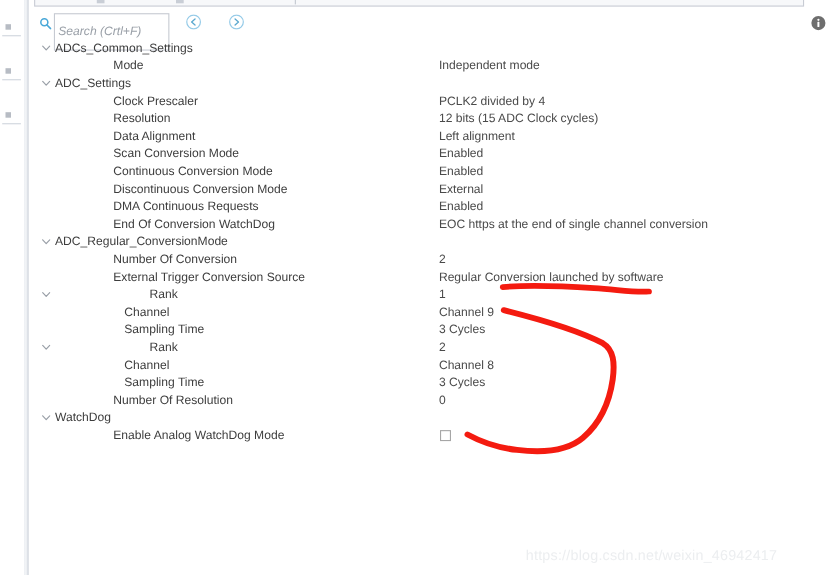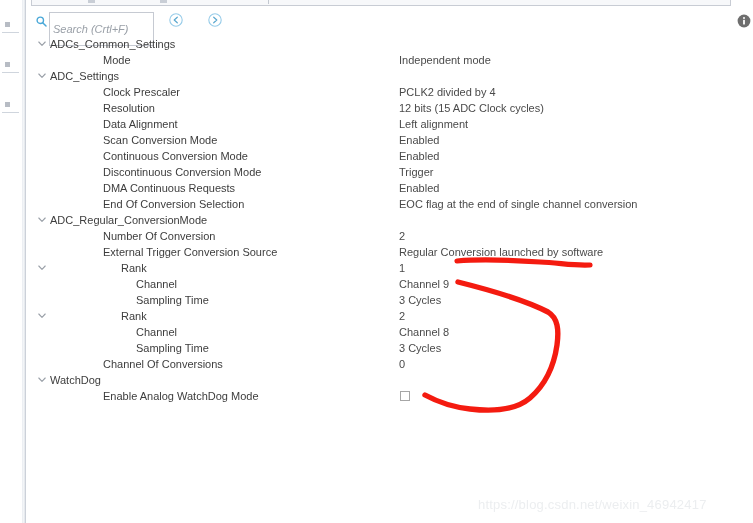--- a/index.html
+++ b/index.html
@@ -136,22 +136,22 @@
   }
   .chevron svg { display: block; }
   .label {
     position: absolute;
     top: 0;
     color: #3d3d3d;
     font-size: 11px;
   }
   .row.lvl-group   .label { left: 23px; }
   .row.lvl-item    .label { left: 76px; }
-  .row.lvl-rank    .label { left: 58px; padding-left: 36px; }
-  .row.lvl-subitem .label { left: 86px; margin-left: 23px; }
+  .row.lvl-rank    .label { left: 73px; padding-left: 36px; }
+  .row.lvl-subitem .label { left: 86px; }
   .value {
     position: absolute;
     left: 372px; top: 0;
     color: #4a4a4a;
     font-size: 11px;
   }
   .checkbox {
     position: absolute;
     left: 373px; top: 3px;
     width: 10px; height: 10px;
@@ -265,29 +265,29 @@
     <div class="row lvl-item">
       <span class="label">Scan Conversion Mode</span>
       <span class="value">Enabled</span>
     </div>
     <div class="row lvl-item">
       <span class="label">Continuous Conversion Mode</span>
       <span class="value">Enabled</span>
     </div>
     <div class="row lvl-item">
       <span class="label">Discontinuous Conversion Mode</span>
-      <span class="value">Trigger</span>
+      <span class="value">External</span>
     </div>
     <div class="row lvl-item">
       <span class="label">DMA Continuous Requests</span>
       <span class="value">Enabled</span>
     </div>
     <div class="row lvl-item">
-      <span class="label">End Of Conversion Selection</span>
-      <span class="value">EOC flag at the end of single channel conversion</span>
+      <span class="label">End Of Conversion WatchDog</span>
+      <span class="value">EOC https at the end of single channel conversion</span>
     </div>
     <div class="row lvl-group">
       <span class="chevron">
         <svg width="8" height="6" viewBox="0 0 8 6">
           <path d="M0.8 1 L4 4.4 L7.2 1" fill="none" stroke="#9aa0a8" stroke-width="1.1" stroke-linecap="round" stroke-linejoin="round"></path>
         </svg>
       </span>
       <span class="label">ADC_Regular_ConversionMode</span>
     </div>
     <div class="row lvl-item">
@@ -326,21 +326,21 @@
     </div>
     <div class="row lvl-subitem">
       <span class="label">Channel</span>
       <span class="value">Channel 8</span>
     </div>
     <div class="row lvl-subitem">
       <span class="label">Sampling Time</span>
       <span class="value">3 Cycles</span>
     </div>
     <div class="row lvl-item">
-      <span class="label">Channel Of Conversions</span>
+      <span class="label">Number Of Resolution</span>
       <span class="value">0</span>
     </div>
     <div class="row lvl-group">
       <span class="chevron">
         <svg width="8" height="6" viewBox="0 0 8 6">
           <path d="M0.8 1 L4 4.4 L7.2 1" fill="none" stroke="#9aa0a8" stroke-width="1.1" stroke-linecap="round" stroke-linejoin="round"></path>
         </svg>
       </span>
       <span class="label">WatchDog</span>
     </div>

